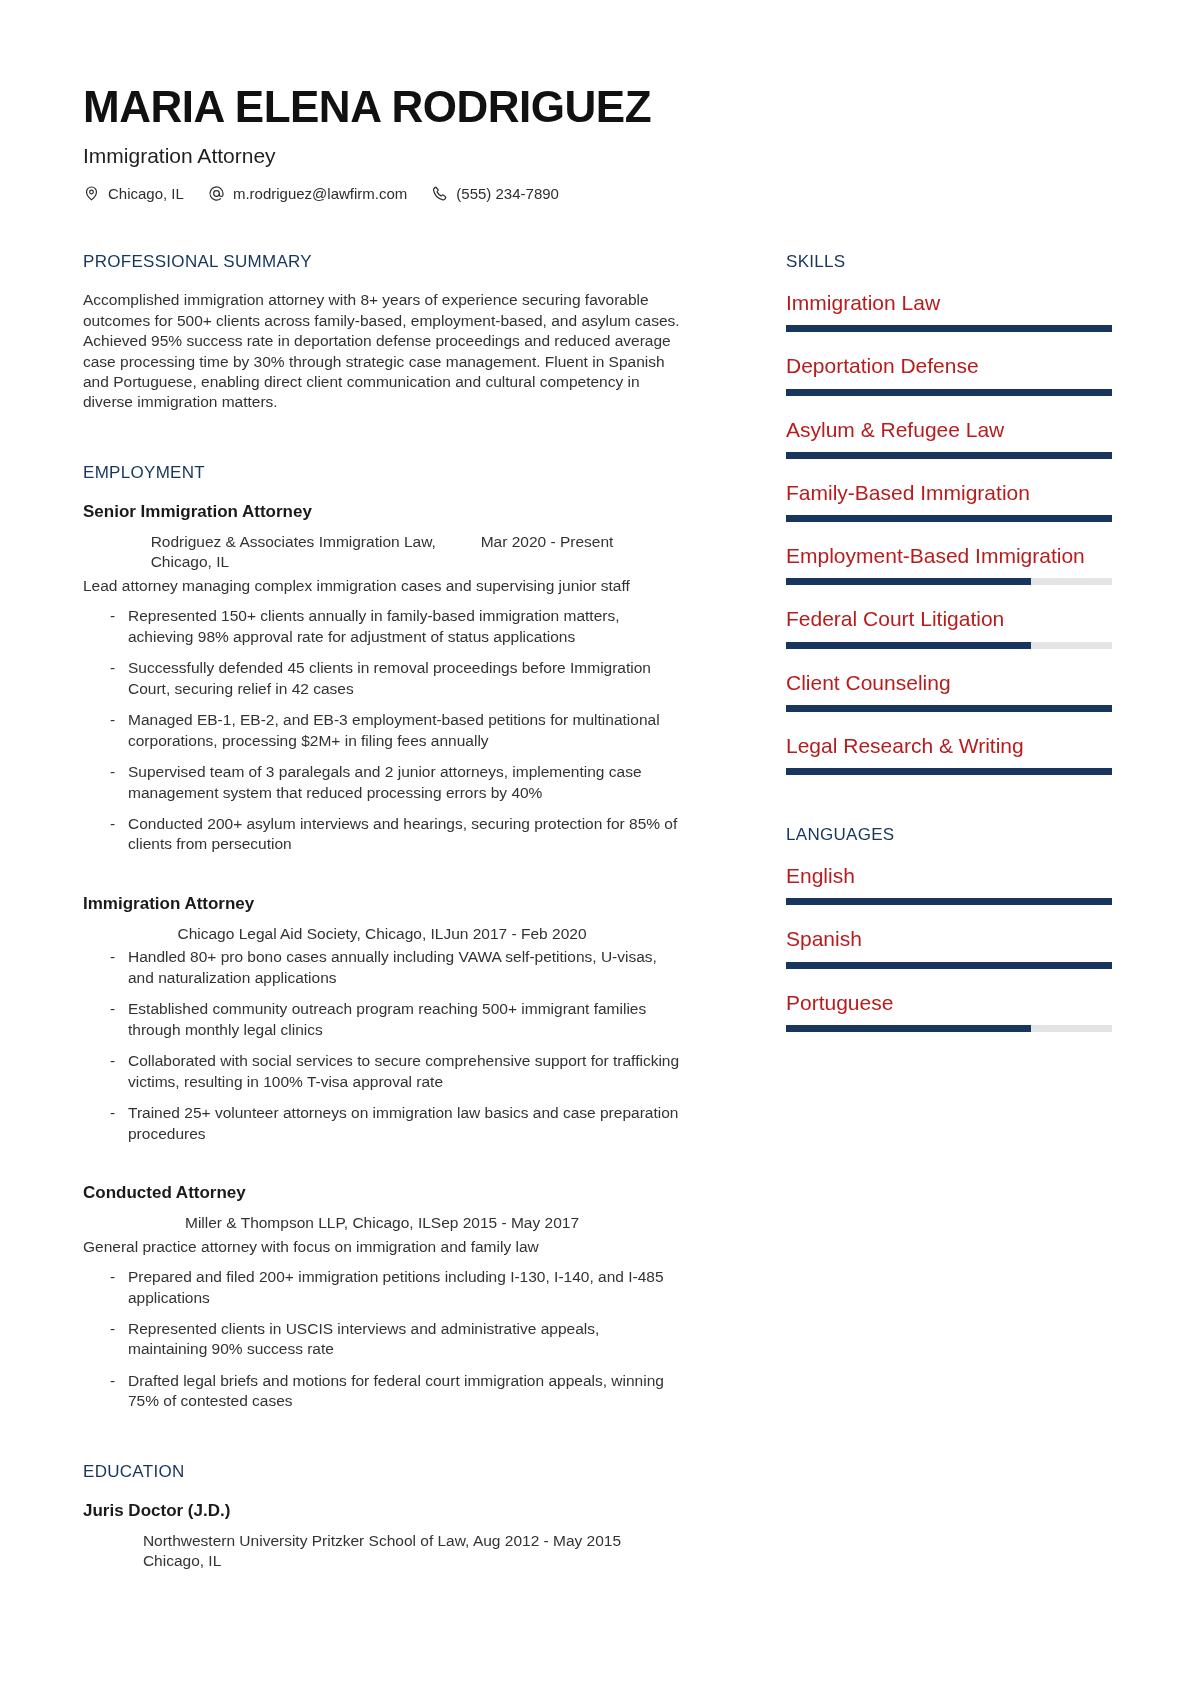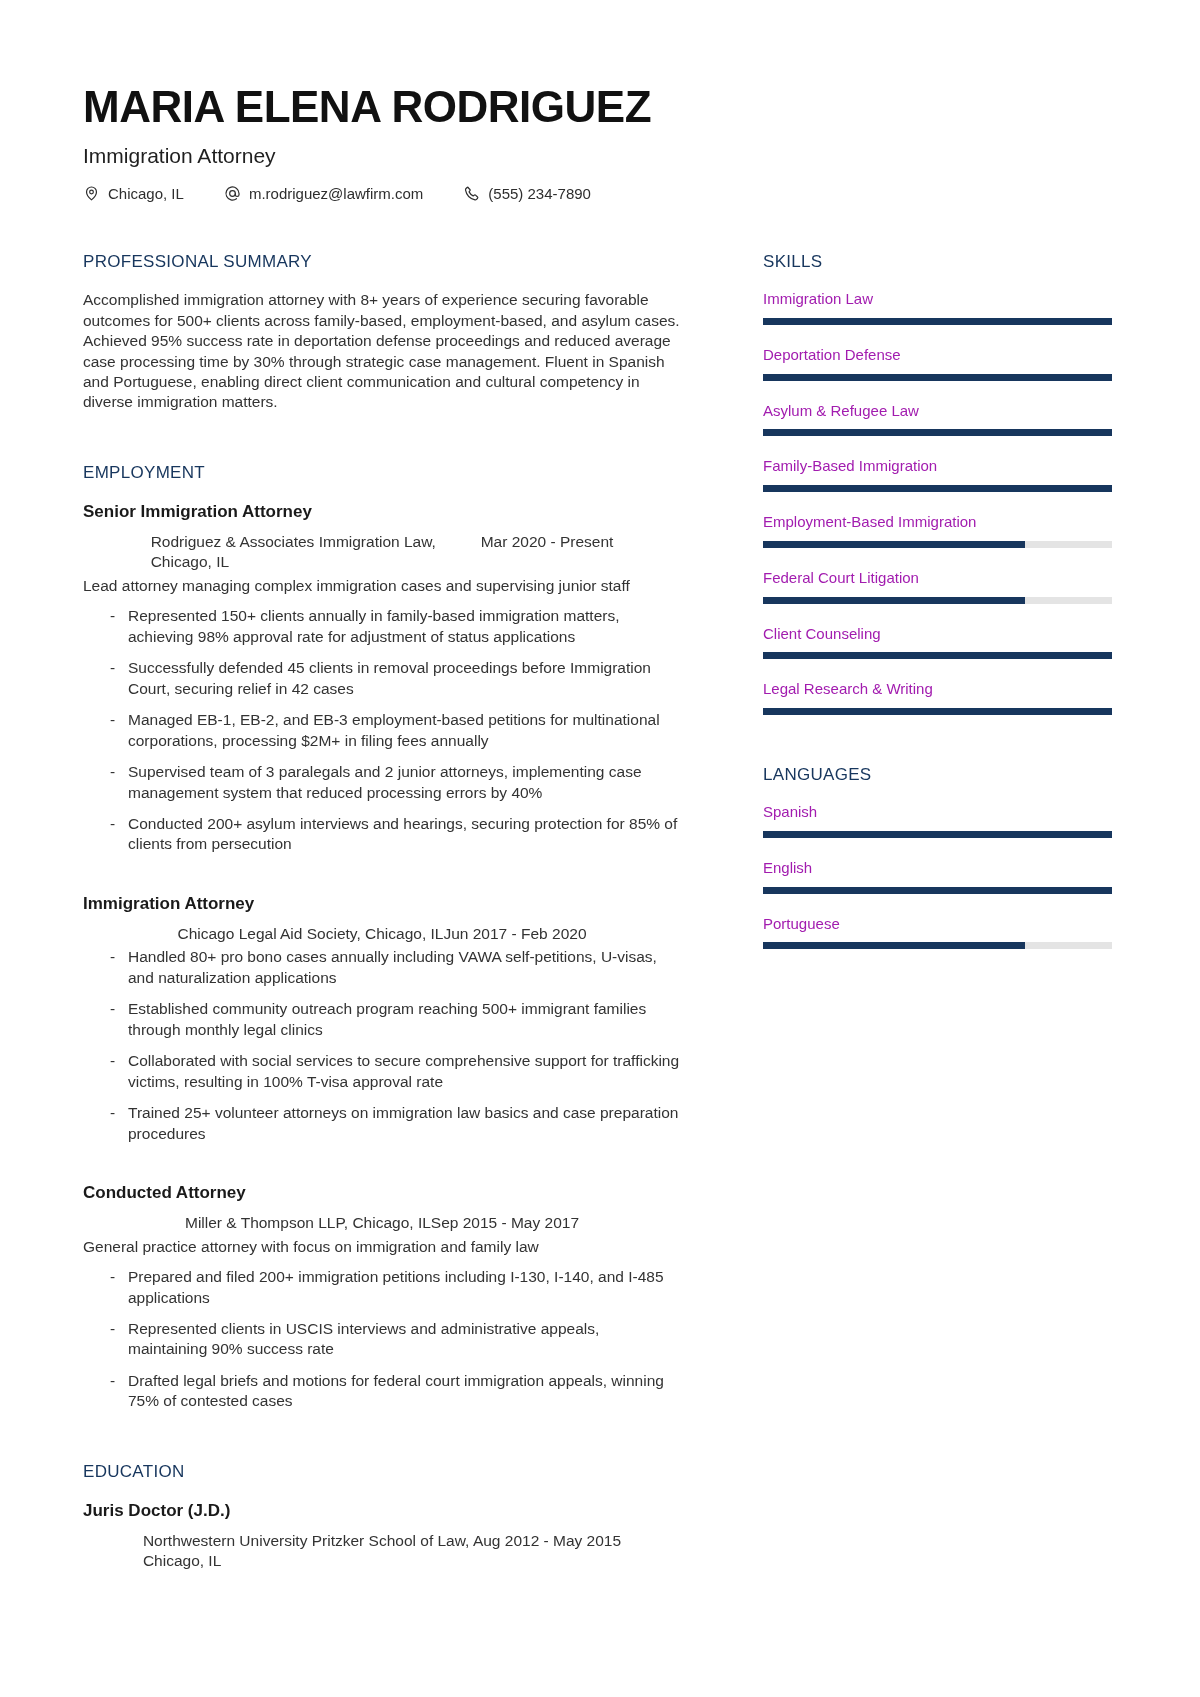--- a/index.html
+++ b/index.html
@@ -32,32 +32,32 @@
     color: var(--heading);
   }
   .person-title {
     margin-top: 14px;
     font-size: 21px;
     color: #1f1f1f;
   }
   .contact-row {
     display: flex;
     align-items: center;
-    gap: 40px;
+    gap: 24px;
     margin-top: 17px;
     font-size: 15px;
     color: #2e2e2e;
   }
   .contact-item { display: flex; align-items: center; gap: 8px; }
   .contact-item .icon { display: inline-flex; color: #2e2e2e; }
   .contact-item .icon svg { display: block; }
   
   .columns { display: flex; margin-top: 50px; }
   .main-col { width: 598px; flex: none; }
-  .side-col { flex: 1; margin-left: 82px; min-width: 0; }
+  .side-col { flex: 1; margin-left: 105px; min-width: 0; }
   
   .section { margin-bottom: 50px; }
   .section:last-child { margin-bottom: 0; }
   .section-title {
     margin: 0 0 18px 0;
     font-size: 17px;
     font-weight: normal;
     letter-spacing: 0.3px;
     color: var(--accent);
   }
@@ -108,22 +108,22 @@
   .job-bullets li::before {
     content: "-";
     position: absolute;
     left: 0;
     top: 0;
   }
   
   .meter-item { margin-bottom: 21px; }
   .meter-item:last-child { margin-bottom: 0; }
   .meter-label {
-    font-size: 15px;
-    color: #a21caf;
+    font-size: 21px;
+    color: #b91c1c;
     margin-bottom: 9px;
     line-height: 1.25;
   }
   .meter-track {
     width: 100%;
     height: 7px;
     background: var(--bar-track);
   }
   .meter-fill {
     height: 100%;
@@ -303,34 +303,34 @@
       <div class="meter-fill" style="width: 100%;"></div>
     </div>
   </div>
 </div>
       </section>
 
       <section class="section">
         <h2 class="section-title">LANGUAGES</h2>
         <div>
   <div class="meter-item">
+    <div class="meter-label">English</div>
+    <div class="meter-track">
+      <div class="meter-fill" style="width: 100%;"></div>
+    </div>
+  </div>
+
+  <div class="meter-item">
     <div class="meter-label">Spanish</div>
     <div class="meter-track">
       <div class="meter-fill" style="width: 100%;"></div>
     </div>
   </div>
 
   <div class="meter-item">
-    <div class="meter-label">English</div>
-    <div class="meter-track">
-      <div class="meter-fill" style="width: 100%;"></div>
-    </div>
-  </div>
-
-  <div class="meter-item">
     <div class="meter-label">Portuguese</div>
     <div class="meter-track">
       <div class="meter-fill" style="width: 75%;"></div>
     </div>
   </div>
 </div>
       </section>
 
     </aside>
 

